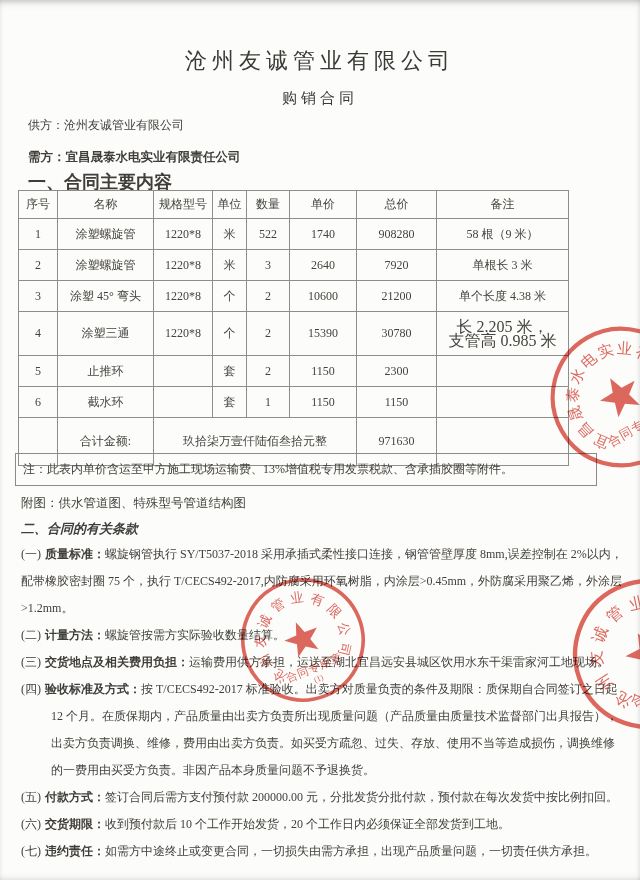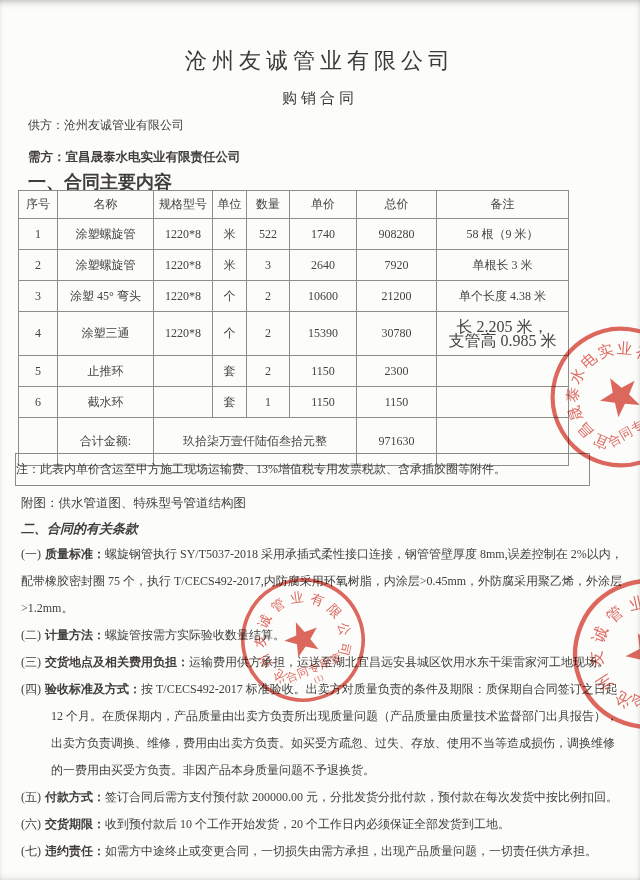--- a/index.html
+++ b/index.html
@@ -19,21 +19,21 @@
   .meta div{white-space:nowrap;}
   .sec1{left:28px;top:170px;font-size:18px;font-weight:bold;}
   .tablewrap{left:18px;top:190px;}
   table.items{border-collapse:collapse;table-layout:fixed;width:550px;font-size:12px;color:#45433f;}
   table.items td{border:1px solid #8e8d89;text-align:center;vertical-align:middle;padding:0 1px;overflow:hidden;}
   tr.h{height:28px;}
   tr.r{height:31px;}
   tr.tall{height:44px;}
   tr.sum{height:48px;}
   .rk2{font-size:16px;line-height:14px;}
-  .notebox{left:15px;top:453px;width:573px;height:31px;border:1px solid #8b8a86;font-size:12px;line-height:31px;white-space:nowrap;overflow:hidden;background:transparent;}
+  .notebox{left:15px;top:453px;width:573px;height:31px;border:1px solid #8b8a86;font-size:12px;line-height:31px;padding-left:7px;white-space:nowrap;overflow:hidden;background:transparent;}
   .attach{left:21px;top:495px;font-size:12.5px;}
   .sec2{left:21px;top:520px;font-size:13px;font-weight:bold;font-style:italic;}
   .clauses{left:21px;top:541px;width:604px;font-size:12px;line-height:27px;}
   .clause{margin:0;}
   .clause .cno{margin-right:4px;}
   .clause.hang{padding-left:30px;text-indent:-30px;}
   .seal{position:absolute;mix-blend-mode:multiply;opacity:.82;pointer-events:none;font-family:"Liberation Serif","DejaVu Serif",serif;}
   .seal svg{width:100%;height:100%;display:block;overflow:visible;}
   .seal-a{left:546px;top:322px;width:150px;height:150px;transform:rotate(-30deg);}
   .seal-b{left:237px;top:574px;width:132px;height:132px;transform:rotate(-22deg);}

